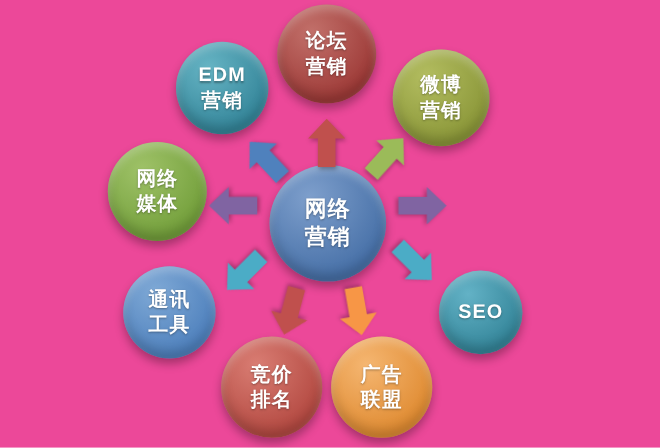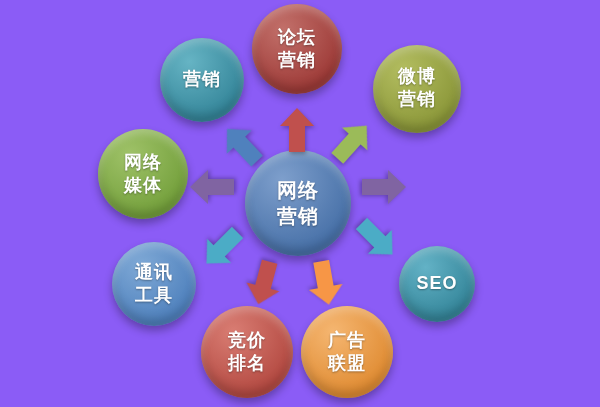--- a/index.html
+++ b/index.html
@@ -1,19 +1,19 @@
 <!DOCTYPE html>
 <html><head>
 <meta charset="utf-8">
 <style>
   html,body { margin:0; padding:0; background:#fff; }
   .stage {
     position:relative;
     width:600px; height:407px;
-    background:#8b5cf6;
+    background:#ec4899;
     font-family:"Liberation Sans","DejaVu Sans",sans-serif;
     overflow:hidden;
   }
   .node {
     position:absolute;
     border-radius:50%;
     color:#fff;
     font-weight:bold;
     font-size:18px;
     letter-spacing:1px;
@@ -23,21 +23,21 @@
     justify-content:center;
     line-height:1.3;
     text-align:center;
     box-shadow:0 5px 9px rgba(0,0,0,0.30),
                inset 0 5px 8px rgba(255,255,255,0.28),
                inset 0 -7px 10px rgba(0,0,0,0.18);
     text-shadow:0 1px 2px rgba(0,0,0,0.35);
   }
   .node-forum  { left:252px; top:4px;   width:90px;  height:90px;  background:radial-gradient(circle at 35% 28%, #c2706a, #9e3b38 72%); }
   .node-edm    { left:160px; top:38px;  width:84px;  height:84px;  background:radial-gradient(circle at 35% 28%, #66b4c4, #35869a 72%); }
-  .node-weibo  { left:373px; top:45px;  width:88px;  height:88px;  background:radial-gradient(circle at 35% 28%, #b3bd60, #8b9739 72%);font-family:Liberation Mono, monospace; }
+  .node-weibo  { left:357px; top:45px;  width:88px;  height:88px;  background:radial-gradient(circle at 35% 28%, #b3bd60, #8b9739 72%); }
   .node-media  { left:98px;  top:129px; width:90px;  height:90px;  background:radial-gradient(circle at 35% 28%, #9fc268, #74a03c 72%); }
   .node-sem    { left:412px; top:139px; width:80px;  height:80px;  background:radial-gradient(circle at 35% 28%, #a186c4, #7a5b9e 72%); }
   .node-comm   { left:112px; top:242px; width:84px;  height:84px;  background:radial-gradient(circle at 35% 28%, #7fa9d6, #4f81bd 72%); }
   .node-seo    { left:399px; top:246px; width:76px;  height:76px;  background:radial-gradient(circle at 35% 28%, #63b2c6, #35869a 72%);align-items:center; }
   .node-bid    { left:201px; top:306px; width:92px;  height:92px;  background:radial-gradient(circle at 35% 28%, #d97d73, #b44a42 72%); }
   .node-ad     { left:301px; top:306px; width:92px;  height:92px;  background:radial-gradient(circle at 35% 28%, #f5b671, #e08c33 72%);text-align:right; }
   .node-center { left:245px; top:150px; width:106px; height:106px; font-size:20px;
                  background:radial-gradient(circle at 35% 28%, #7e9fcc, #4871a8 72%); }
   .arrow {
     position:absolute;
@@ -95,20 +95,21 @@
     <span>通讯</span>
     <span>工具</span>
   </div>
 
   <div class="node node-media">
     <span>网络</span>
     <span>媒体</span>
   </div>
 
   <div class="node node-edm">
+    <span>EDM</span>
     <span>营销</span>
   </div>
 
   <div class="node node-center">
     <span>网络</span>
     <span>营销</span>
   </div>
 
   <div class="arrow a-up f-red">
     <svg width="34" height="44" viewBox="0 0 34 44">

